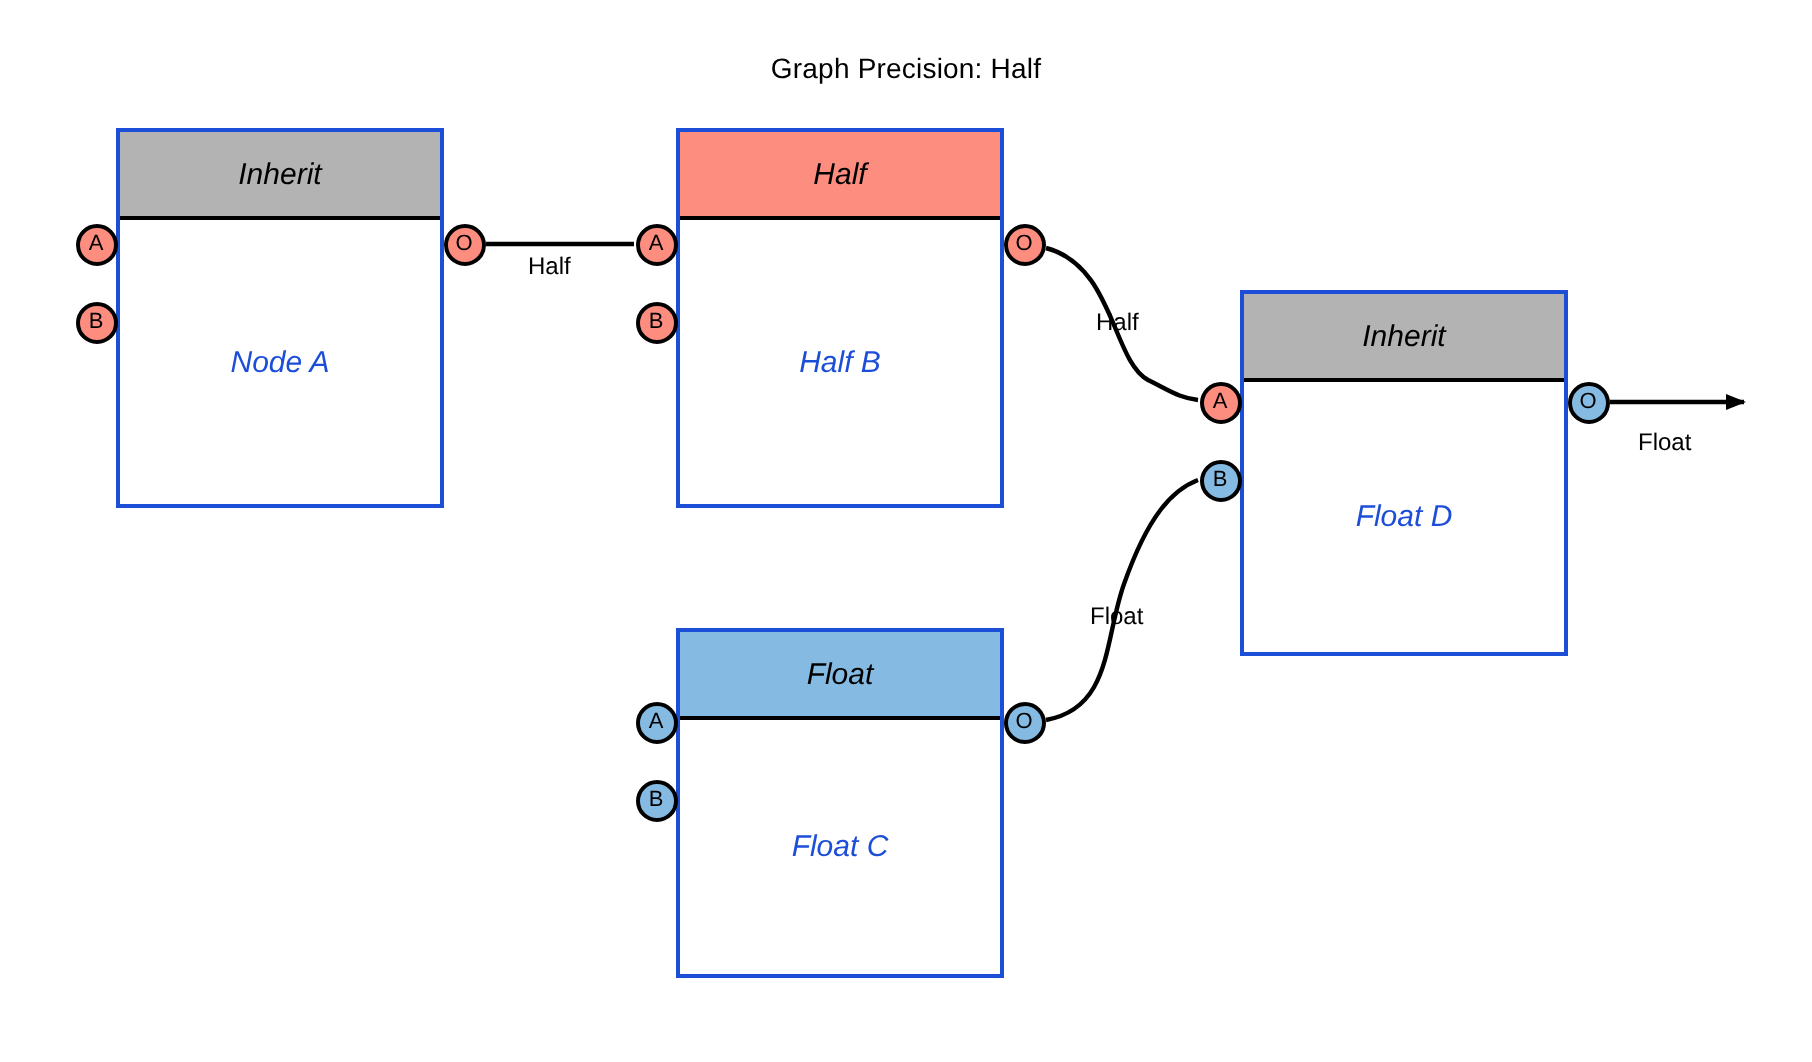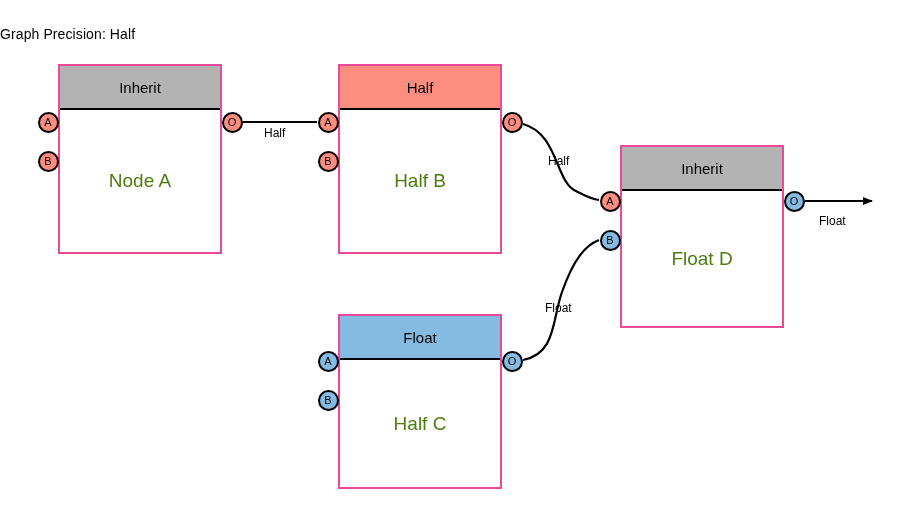--- a/index.html
+++ b/index.html
@@ -22,51 +22,52 @@
     left: 0;
     top: 0;
     width: 906px;
     height: 531px;
   }
   .graph-title {
     position: absolute;
     left: 0;
     top: 26px;
     width: 906px;
-    text-align: left;
+    text-align: center;
     font-size: 14px;
     color: #000000;
     letter-spacing: 0.1px;
   }
   .node {
     position: absolute;
     box-sizing: border-box;
-    border: 2px solid #ec4899;
+    border: 2px solid #1d4ed8;
     background: #ffffff;
+    font-style: italic;
   }
   .node-header {
     box-sizing: border-box;
     height: 44px;
     border-bottom: 2px solid #000000;
     display: flex;
     align-items: center;
     justify-content: center;
     font-size: 15px;
     color: #000000;
   }
   .node-body {
     position: relative;
     display: flex;
     align-items: center;
     justify-content: center;
     height: calc(100% - 44px);
   }
   .node-label {
-    font-size: 19px;
-    color: #4d7c0f;
+    font-size: 15px;
+    color: #1d4ed8;
   }
   .port {
     position: absolute;
     width: 21px;
     height: 21px;
     border-radius: 50%;
     border: 2px solid #000000;
     box-sizing: border-box;
     display: flex;
     align-items: center;
@@ -118,21 +119,21 @@
         <div class="node-body">
           <div class="node-label">Half B</div>
         </div>
       </div>
       <div class="port" style="background: rgb(253, 141, 127); left: 317.5px; top: 111.5px;">A</div>
       <div class="port" style="background: rgb(253, 141, 127); left: 317.5px; top: 150.5px;">B</div>
       <div class="port" style="background: rgb(253, 141, 127); left: 501.5px; top: 111.5px;">O</div>
       <div class="node" style="left: 338px; top: 314px; width: 164px; height: 175px;">
         <div class="node-header" style="background: rgb(133, 187, 227);">Float</div>
         <div class="node-body">
-          <div class="node-label">Half C</div>
+          <div class="node-label">Float C</div>
         </div>
       </div>
       <div class="port" style="background: rgb(133, 187, 227); left: 317.5px; top: 350.5px;">A</div>
       <div class="port" style="background: rgb(133, 187, 227); left: 317.5px; top: 389.5px;">B</div>
       <div class="port" style="background: rgb(133, 187, 227); left: 501.5px; top: 350.5px;">O</div>
       <div class="node" style="left: 620px; top: 145px; width: 164px; height: 183px;">
         <div class="node-header" style="background: rgb(179, 179, 179);">Inherit</div>
         <div class="node-body">
           <div class="node-label">Float D</div>
         </div>

